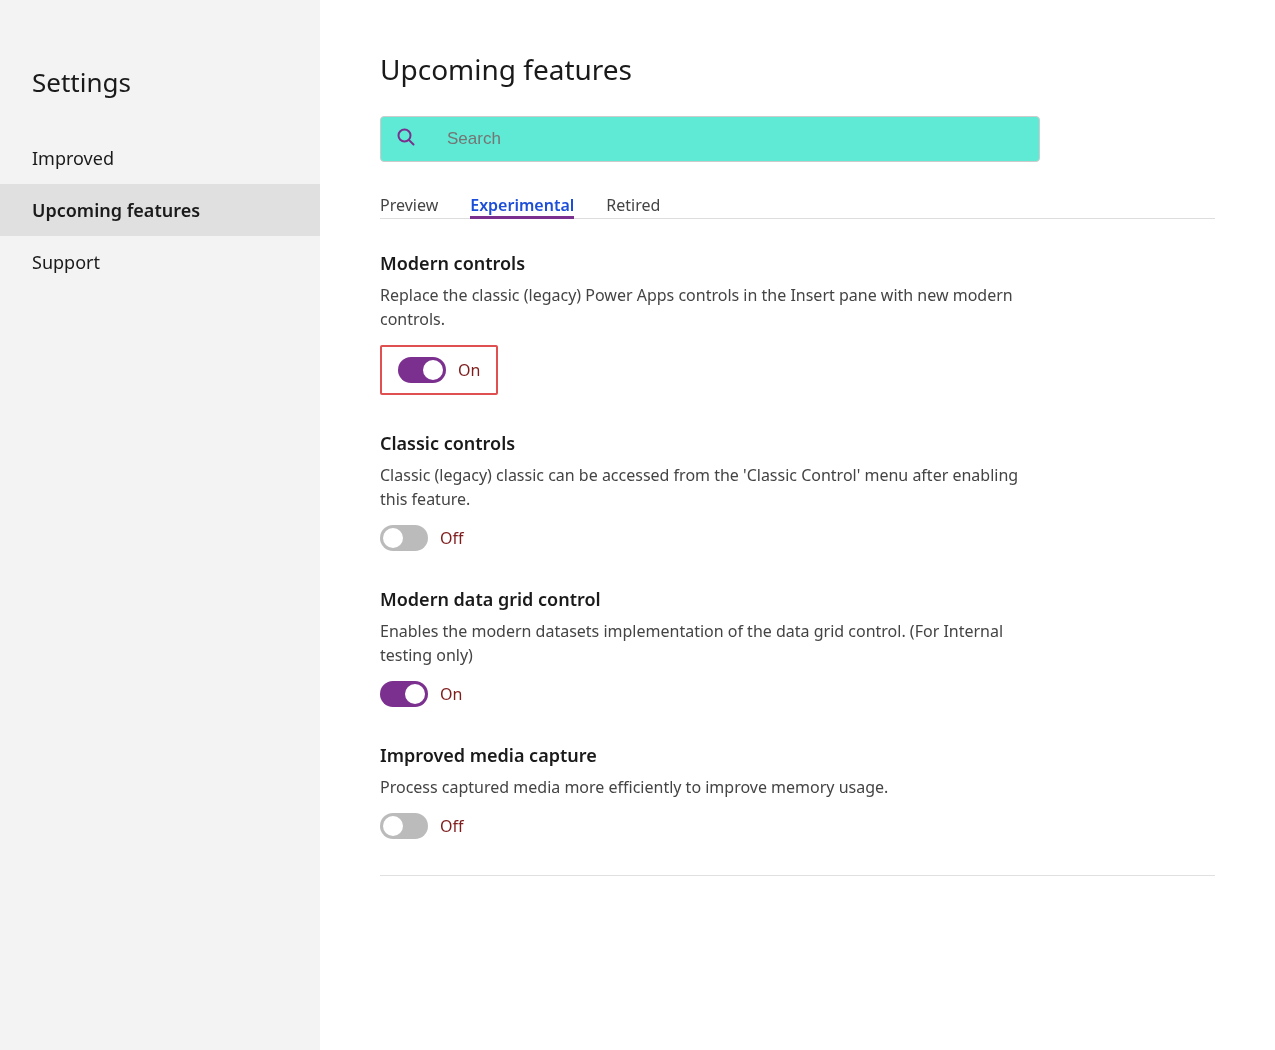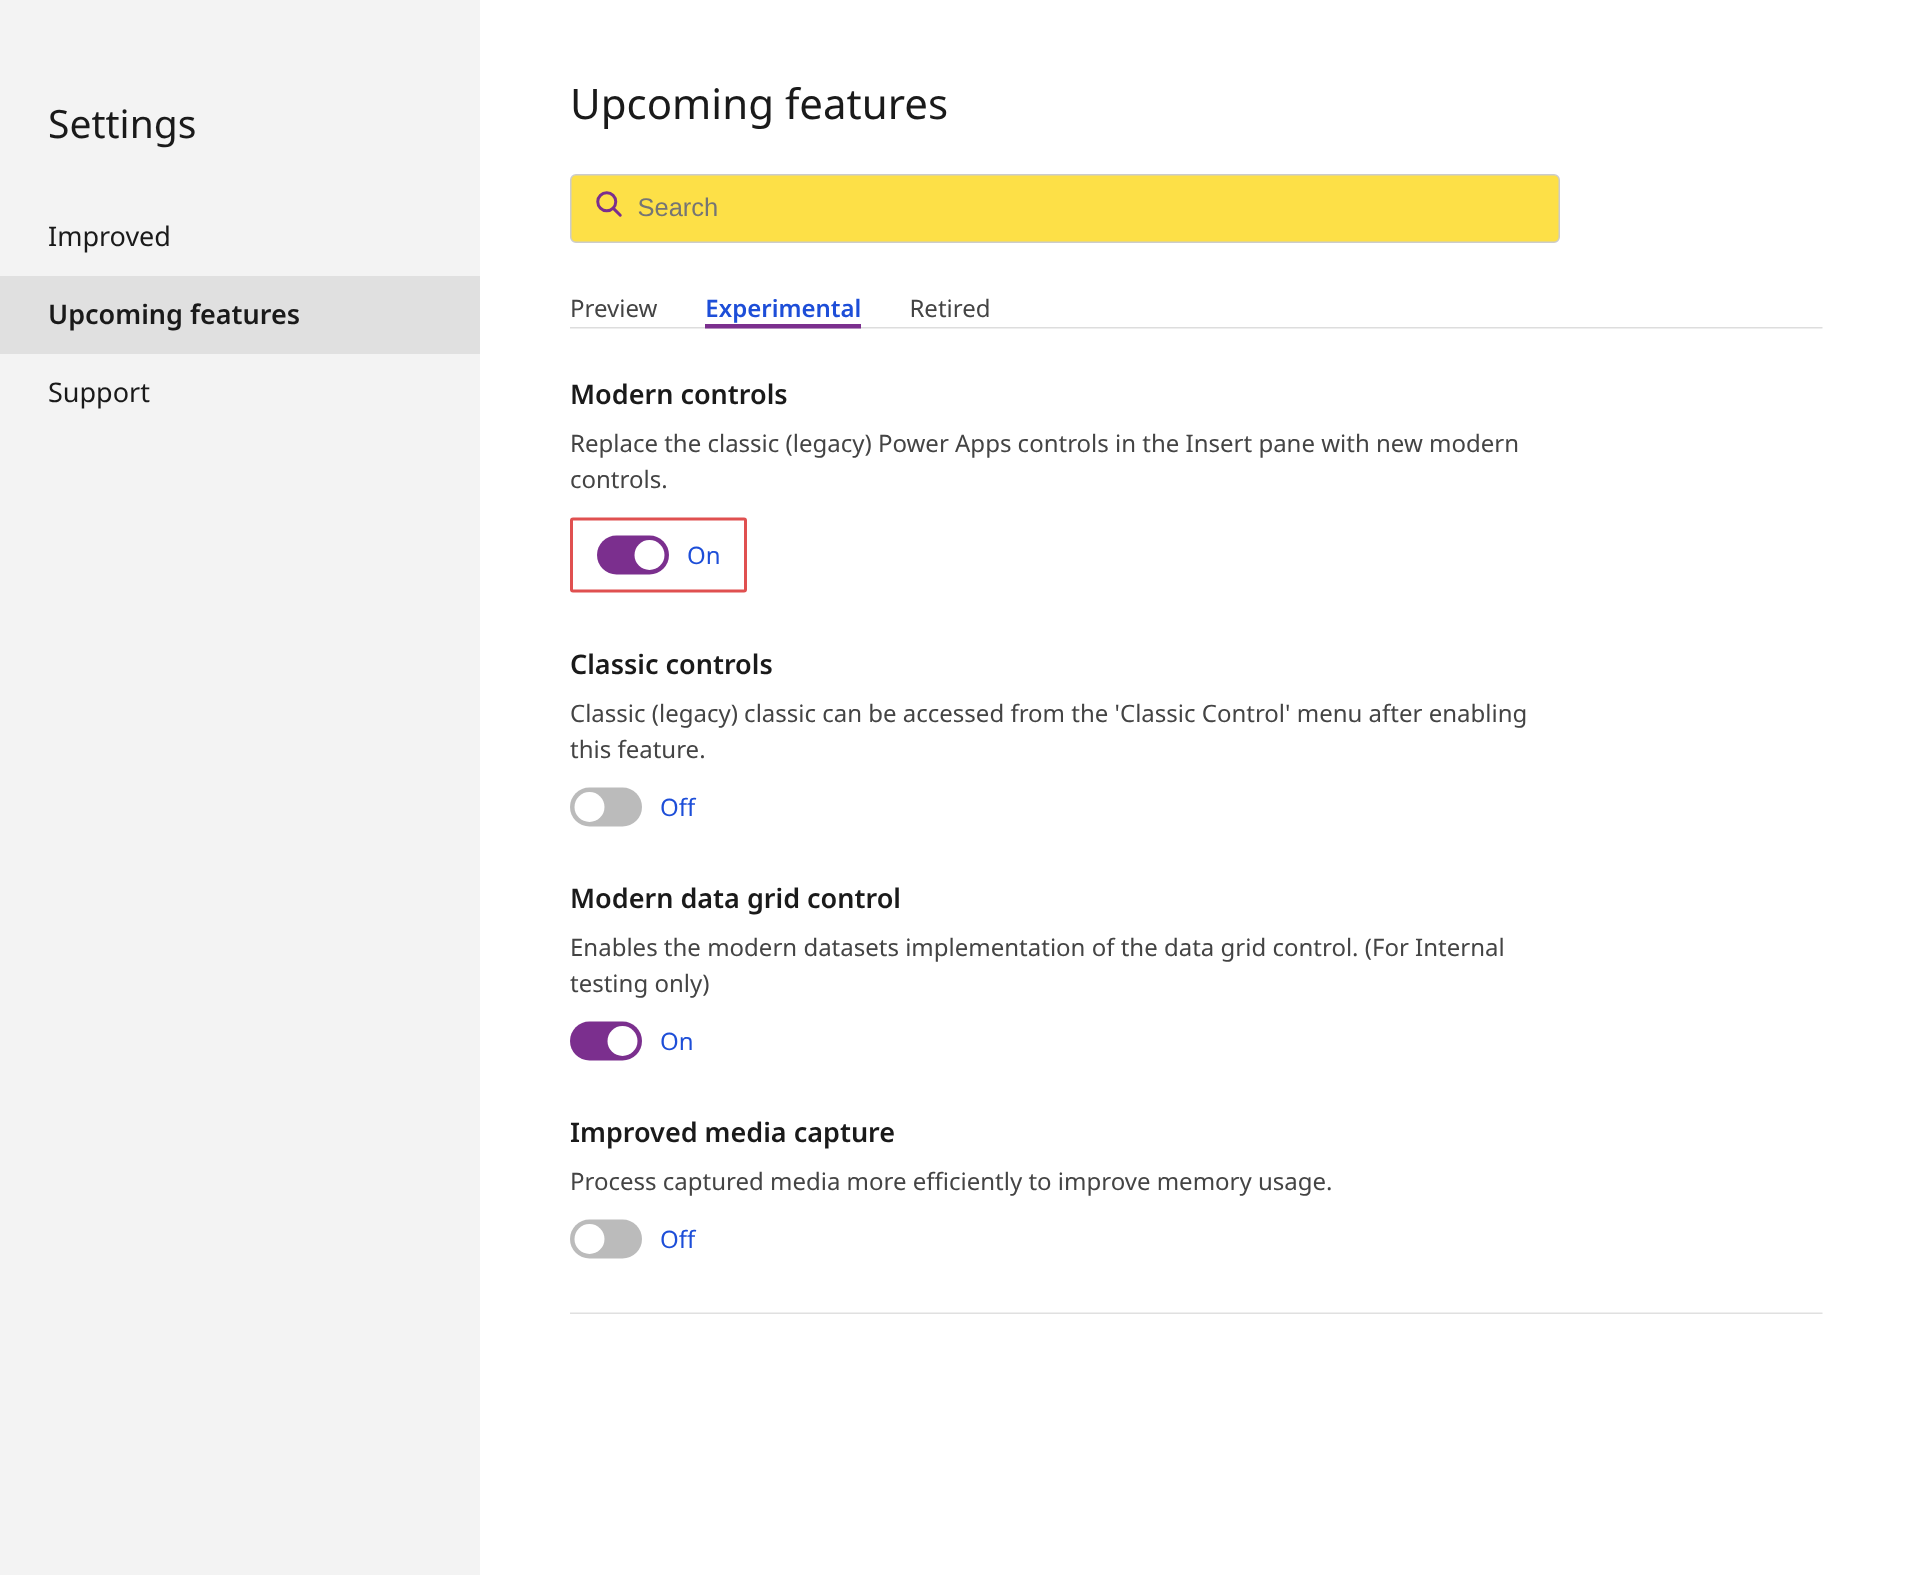--- a/index.html
+++ b/index.html
@@ -55,21 +55,22 @@
 
     
     .search-box {
       display: flex;
       align-items: center;
       border: 1.5px solid #ccc;
       border-radius: 4px;
       padding: 10px 16px;
       width: 660px;
       margin-bottom: 32px;
-      background: #fde047;
+      background: #5eead4;
+      gap: 22px;
     }
     .search-icon {
       color: #7b2f8e;
       font-size: 18px;
       margin-right: 10px;
       flex-shrink: 0;
     }
     .search-input {
       border: none;
       outline: none;
@@ -147,21 +148,21 @@
       transition: left 0.2s;
     }
     .toggle.on .toggle-knob {
       left: 25px;
     }
     .toggle.off .toggle-knob {
       left: 3px;
     }
     .toggle-label {
       font-size: 16px;
-      color: #1d4ed8;
+      color: #7f1d1d;
     }
 
     
     .highlight-box {
       border: 2px solid #e05050;
       border-radius: 2px;
       padding: 10px 16px;
       display: inline-flex;
       align-items: center;
       gap: 12px;

